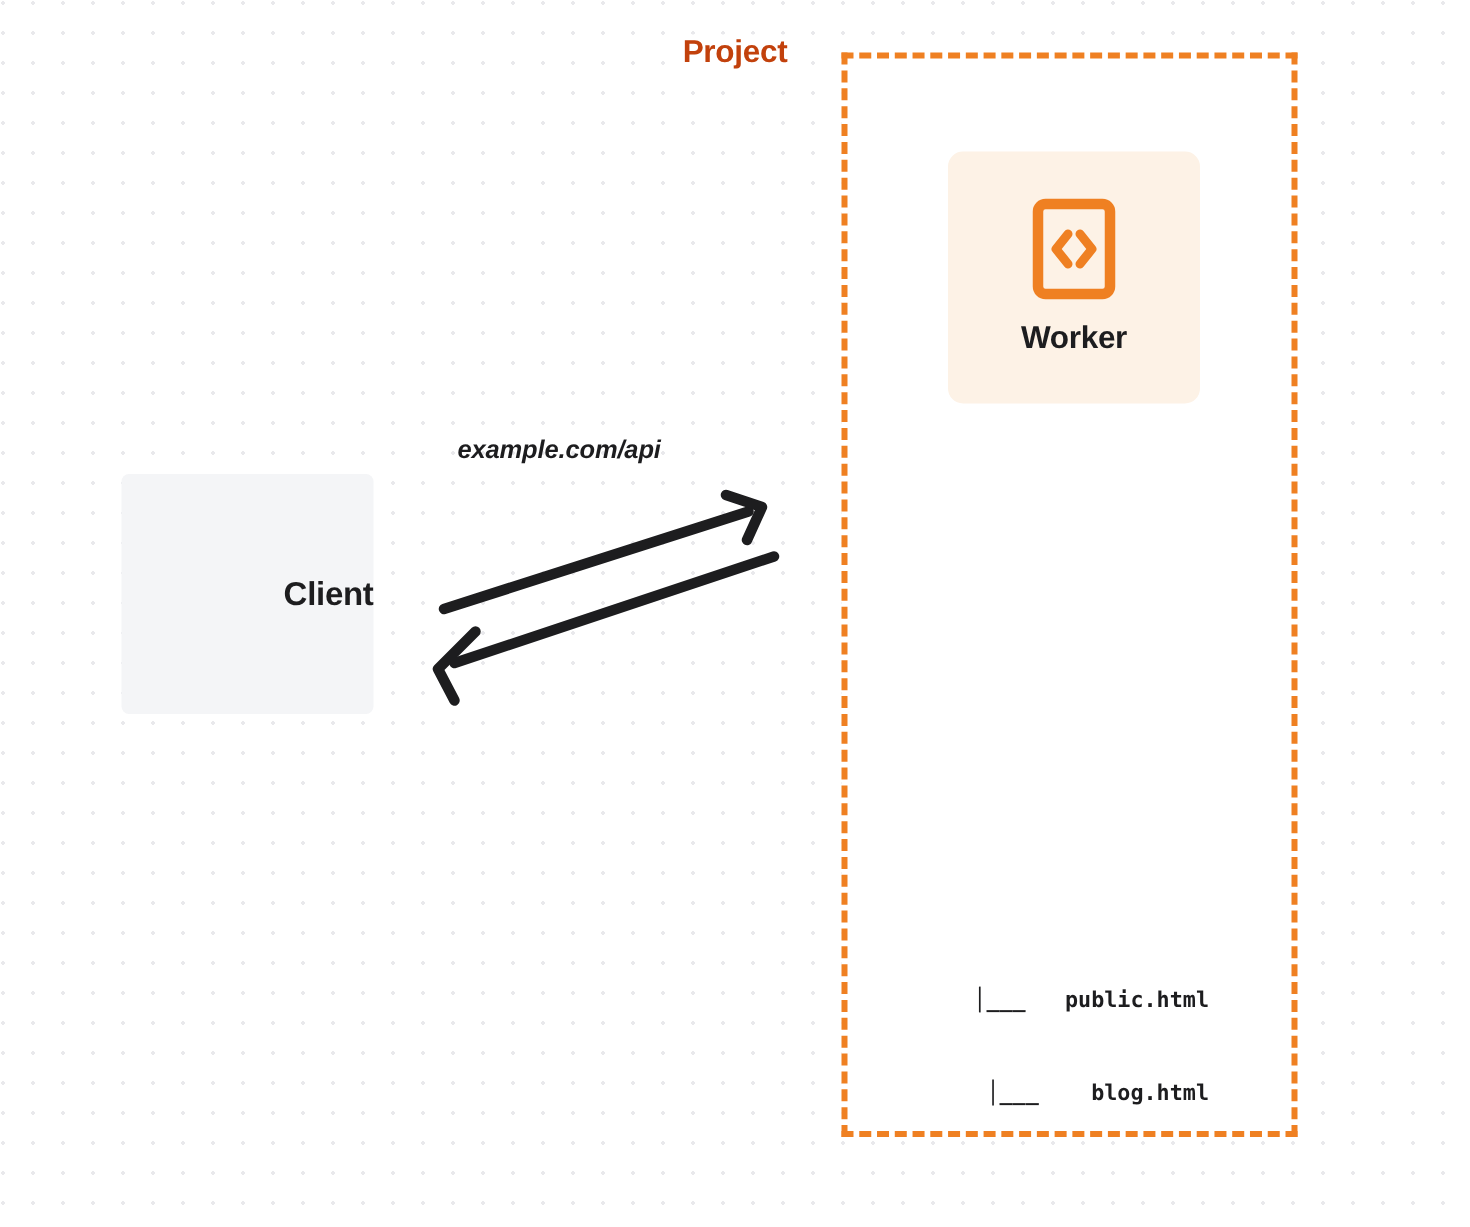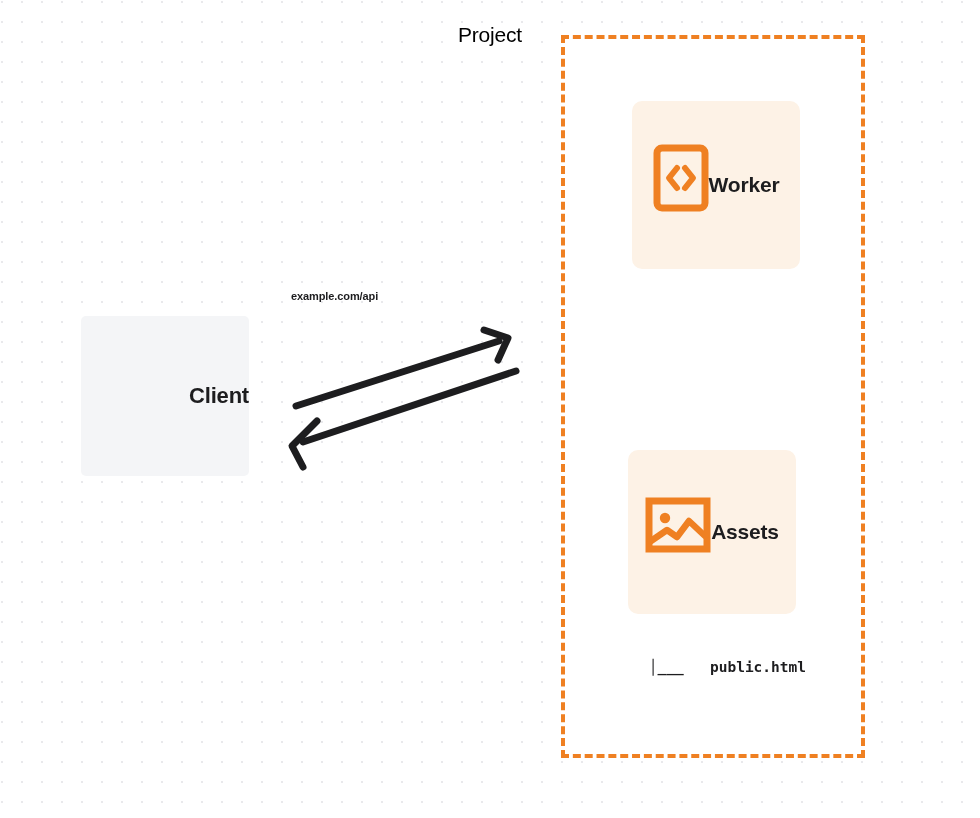--- a/index.html
+++ b/index.html
@@ -49,27 +49,28 @@
     position: absolute;
     left: 0;
     top: 0;
     width: 980px;
     height: 818px;
     pointer-events: none;
   }
 
   .arrow-label {
     position: absolute;
-    left: 291px;
+    left: 305px;
     top: 290px;
-    font-size: 11px;
+    font-size: 17px;
     font-weight: 700;
     color: #1d1d1f;
     letter-spacing: -0.1px;
     white-space: nowrap;
+    font-style: italic;
   }
 
   
   .project-container {
     position: absolute;
     left: 561px;
     top: 35px;
     width: 304px;
     height: 723px;
     background: #ffffff;
@@ -77,34 +78,34 @@
     box-sizing: border-box;
   }
   .project-title {
     position: absolute;
     left: 50%;
     top: 35px;
     transform: translate(-50%, -50%);
     background: #ffffff;
     padding: 0 7px;
     font-size: 21px;
-    font-weight: 400;
-    color: #000000;
+    font-weight: 700;
+    color: #c2410c;
     letter-spacing: -0.2px;
     white-space: nowrap;
     z-index: 3;
   }
 
   
   .node-card {
     position: absolute;
     background: #fdf2e6;
     border-radius: 10px;
     display: flex;
-    flex-direction: row;
+    flex-direction: column;
     align-items: center;
     justify-content: center;
     box-sizing: border-box;
   }
   .node-card.worker {
     left: 632px;
     top: 101px;
     width: 168px;
     height: 168px;
   }
@@ -173,27 +174,20 @@
 
   <div class="node-card worker">
     <svg class="node-icon" width="56" height="68" viewBox="0 0 56 68" xmlns="http://www.w3.org/2000/svg">
       <rect x="4" y="4" width="48" height="60" rx="5" ry="5" fill="none" stroke="#ef8022" stroke-width="7"></rect>
       <polyline points="24,24 16,34 24,44" fill="none" stroke="#ef8022" stroke-width="6" stroke-linecap="round" stroke-linejoin="round"></polyline>
       <polyline points="32,24 40,34 32,44" fill="none" stroke="#ef8022" stroke-width="6" stroke-linecap="round" stroke-linejoin="round"></polyline>
     </svg>
     <span class="node-label">Worker</span>
   </div>
 
-  <div class="node-card assets">
-    <svg class="node-icon" width="66" height="60" viewBox="0 0 66 60" xmlns="http://www.w3.org/2000/svg">
-      <rect x="4" y="6" width="58" height="48" fill="none" stroke="#ef8022" stroke-width="7"></rect>
-      <circle cx="20" cy="23" r="5.2" fill="#ef8022"></circle>
-      <polyline points="6,46 22,35 32,42 44,26 60,41" fill="none" stroke="#ef8022" stroke-width="6.5" stroke-linecap="round" stroke-linejoin="round"></polyline>
-    </svg>
-    <span class="node-label">Assets</span>
-  </div>
 
   <div class="file-tree">
     <span class="file-tree-row">│___   public.html</span>
+    <span class="file-tree-row">│___    blog.html</span>
     
   </div>
 
 </div>
 
 </body></html>

